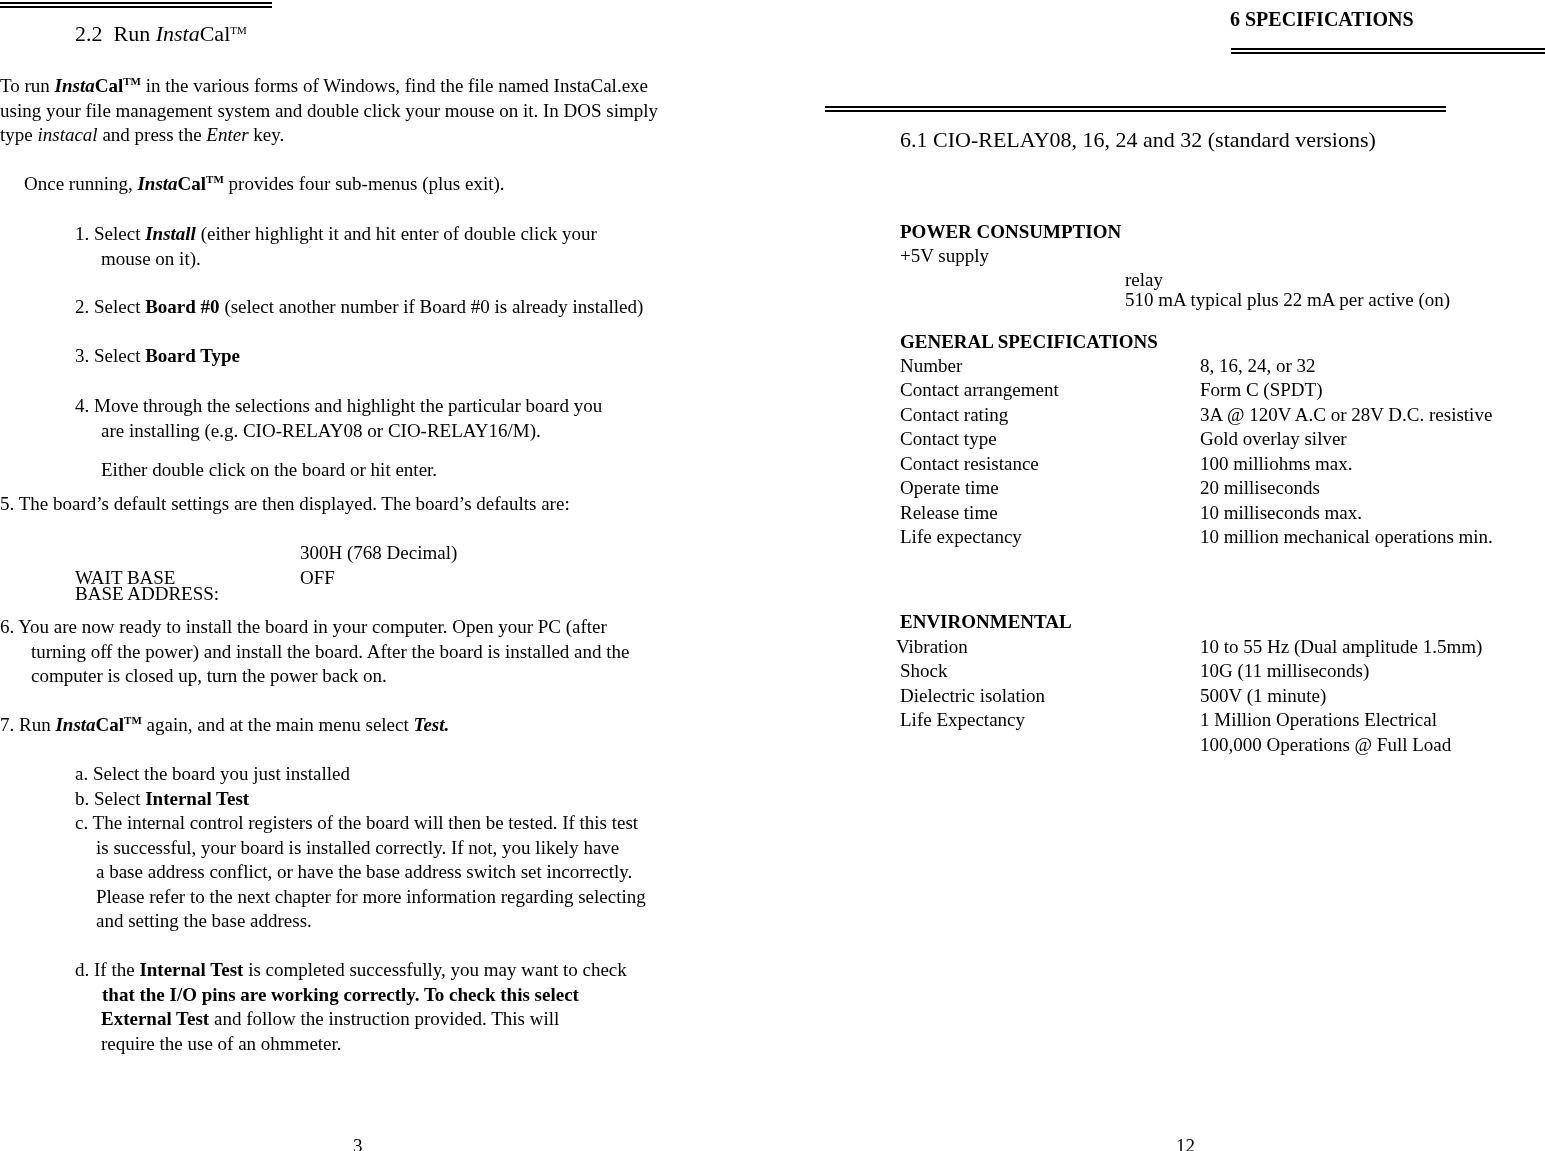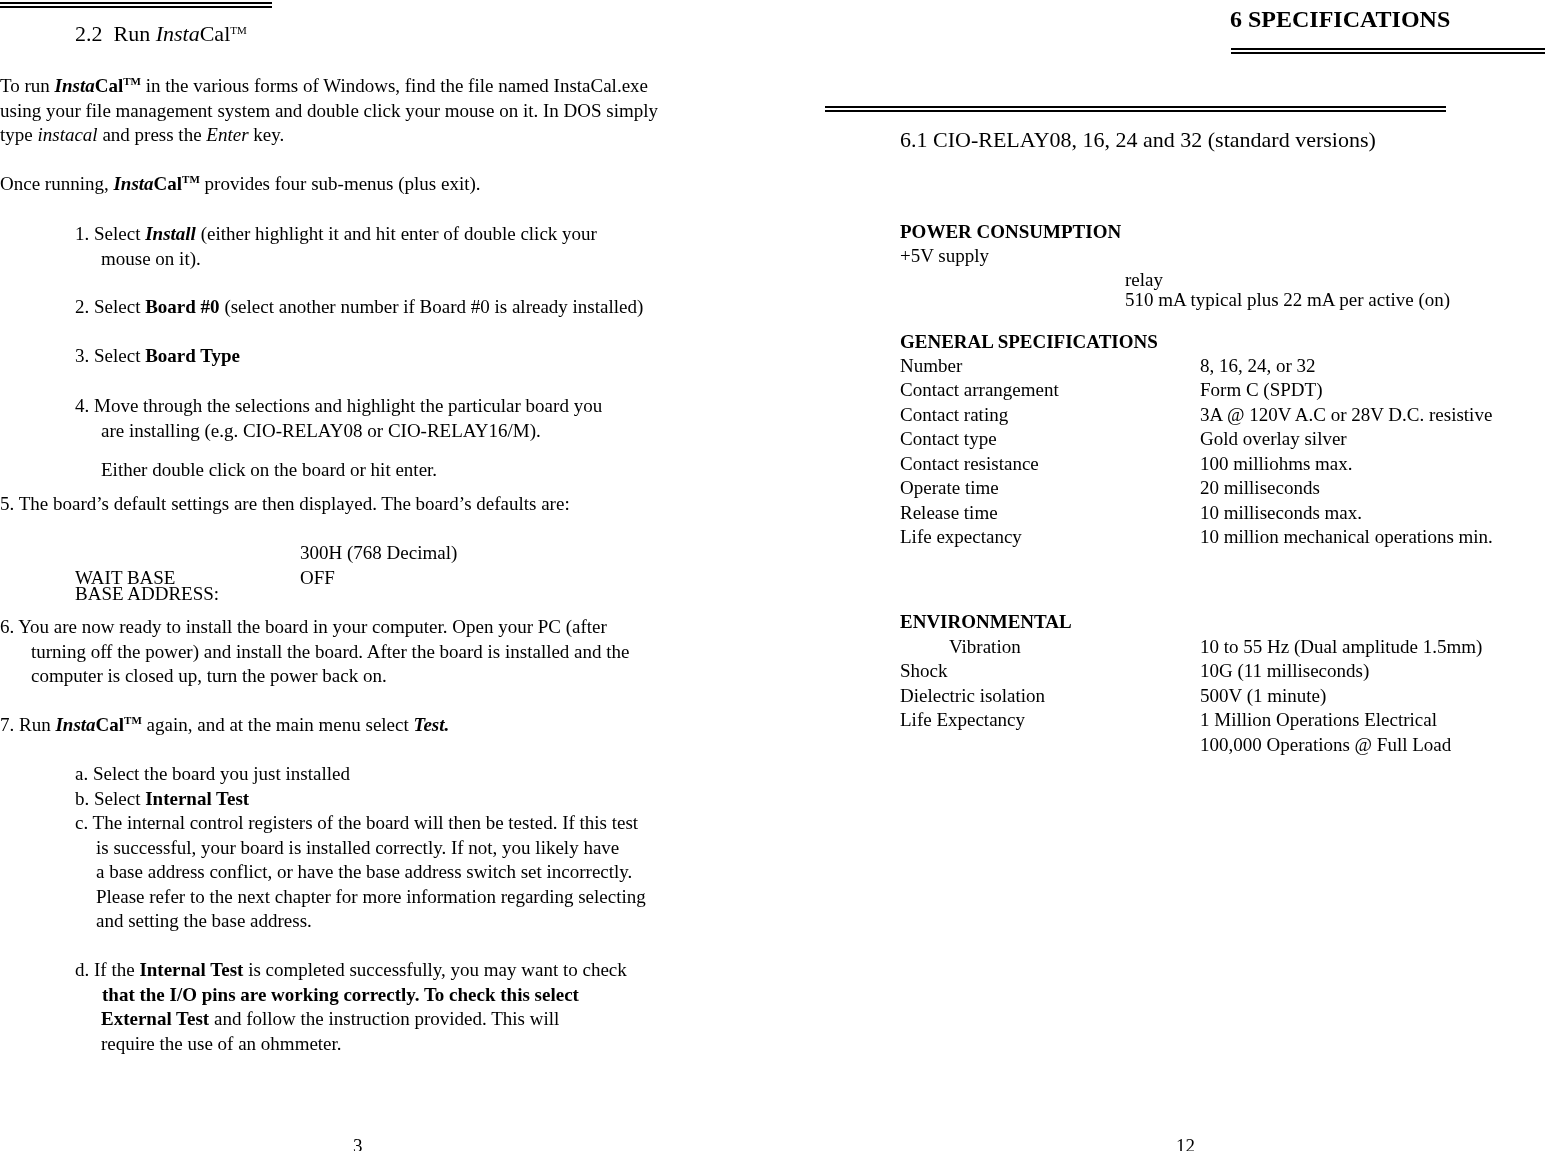--- a/index.html
+++ b/index.html
@@ -6,21 +6,21 @@
     body {
       width: 1545px; height: 1151px; position: relative; overflow: hidden;
       font-family: "Liberation Serif", serif; color: #000; font-size: 19px;
     }
     .abs { position: absolute; white-space: nowrap; line-height: 24px; }
     .rule { position: absolute; border-top: 2px solid #000; border-bottom: 2px solid #000; height: 2px; }
     .b { font-weight: bold; }
     .i { font-style: italic; }
     sup { font-size: 11px; vertical-align: 7px; line-height: 0; }
     .h2 { font-size: 22px; }
-    .h1 { font-size: 24px; font-weight: bold; }
+    .h1 { font-size: 20px; font-weight: bold; }
   </style>
 </head>
 <body>
 
 <div class="rule" style="left:0; top:2px; width:272px;"></div>
 
 <div class="abs h2" style="left:75px; top:22px;">
   <span>2.2</span>&nbsp;
   <span>Run</span>
   <span class="i">Insta</span><span>Cal</span><sup>TM</sup>
@@ -33,21 +33,21 @@
 </div>
 <div class="abs" style="left:0; top:99px;">using your file management system and double click your mouse on it. In DOS simply</div>
 <div class="abs" style="left:0; top:123px;">
   <span>type</span>
   <span class="i">instacal</span>
   <span>and press the</span>
   <span class="i">Enter</span>
   <span>key.</span>
 </div>
 
-<div class="abs" style="left:0; top:172px;">
+<div class="abs" style="left:0; top:172px;padding-left:24px;">
   <span>Once running,</span>
   <span class="b i">Insta</span><span class="b">Cal</span><sup class="b">TM</sup>
   <span>provides four sub-menus (plus exit).</span>
 </div>
 
 <div class="abs" style="left:75px; top:222px;">
   <span>1.  Select</span>
   <span class="b i">Install</span>
   <span>(either highlight it and hit enter of double click your</span>
 </div>
@@ -134,21 +134,21 @@
 <div class="abs" style="left:900px; top:452px;">Contact resistance</div>
 <div class="abs" style="left:1200px; top:452px;">100 milliohms max.</div>
 <div class="abs" style="left:900px; top:476px;">Operate time</div>
 <div class="abs" style="left:1200px; top:476px;">20 milliseconds</div>
 <div class="abs" style="left:900px; top:501px;">Release time</div>
 <div class="abs" style="left:1200px; top:501px;">10 milliseconds max.</div>
 <div class="abs" style="left:900px; top:525px;">Life expectancy</div>
 <div class="abs" style="left:1200px; top:525px;">10 million mechanical operations min.</div>
 
 <div class="abs b" style="left:900px; top:610px;">ENVIRONMENTAL</div>
-<div class="abs" style="left:949px; top:635px;">Vibration</div>
+<div class="abs" style="left:896px; top:635px;">Vibration</div>
 <div class="abs" style="left:1200px; top:635px;">10 to 55 Hz (Dual amplitude 1.5mm)</div>
 <div class="abs" style="left:900px; top:659px;">Shock</div>
 <div class="abs" style="left:1200px; top:659px;">10G  (11 milliseconds)</div>
 <div class="abs" style="left:900px; top:684px;">Dielectric isolation</div>
 <div class="abs" style="left:1200px; top:684px;">500V (1 minute)</div>
 <div class="abs" style="left:900px; top:708px;">Life Expectancy</div>
 <div class="abs" style="left:1200px; top:708px;">1 Million Operations Electrical</div>
 <div class="abs" style="left:1200px; top:733px;">100,000 Operations @ Full Load</div>
 
 <div class="abs" style="left:1176px; top:1134px;">12</div>

